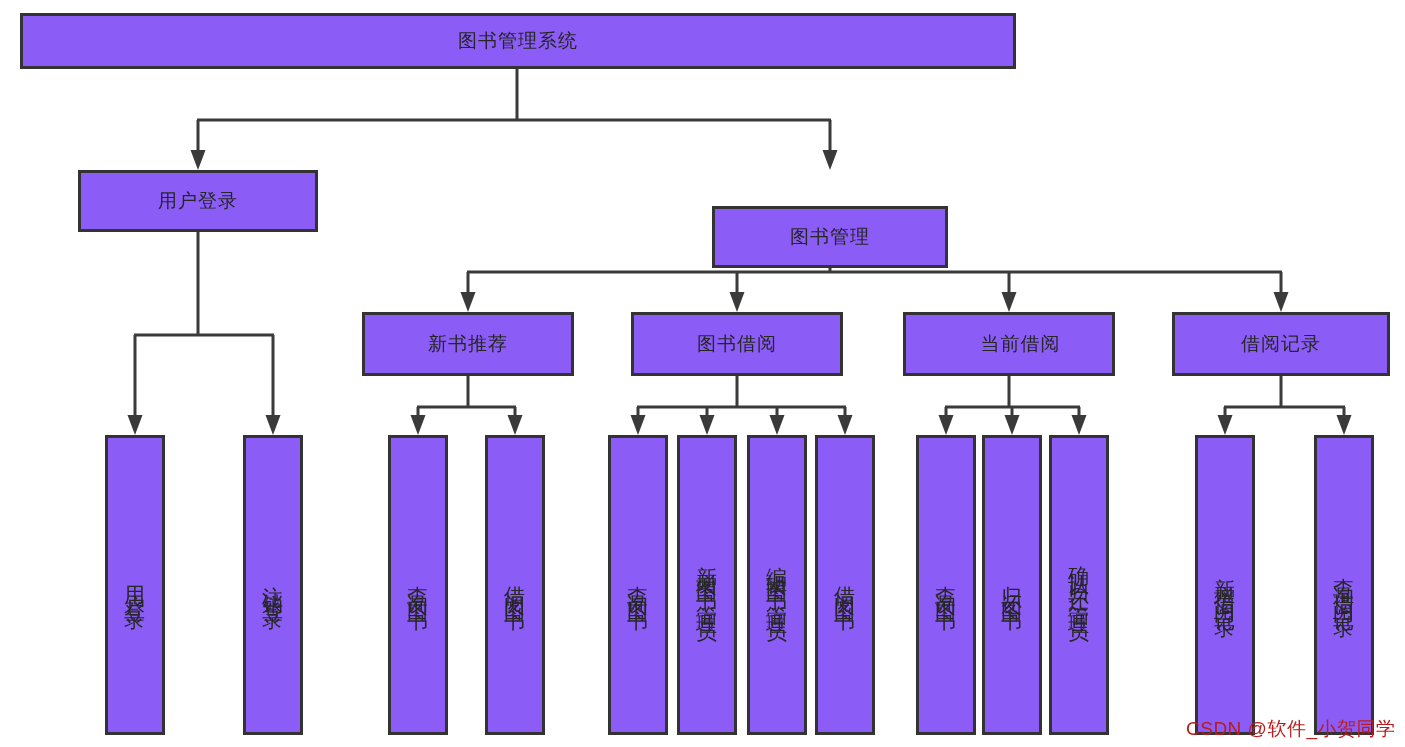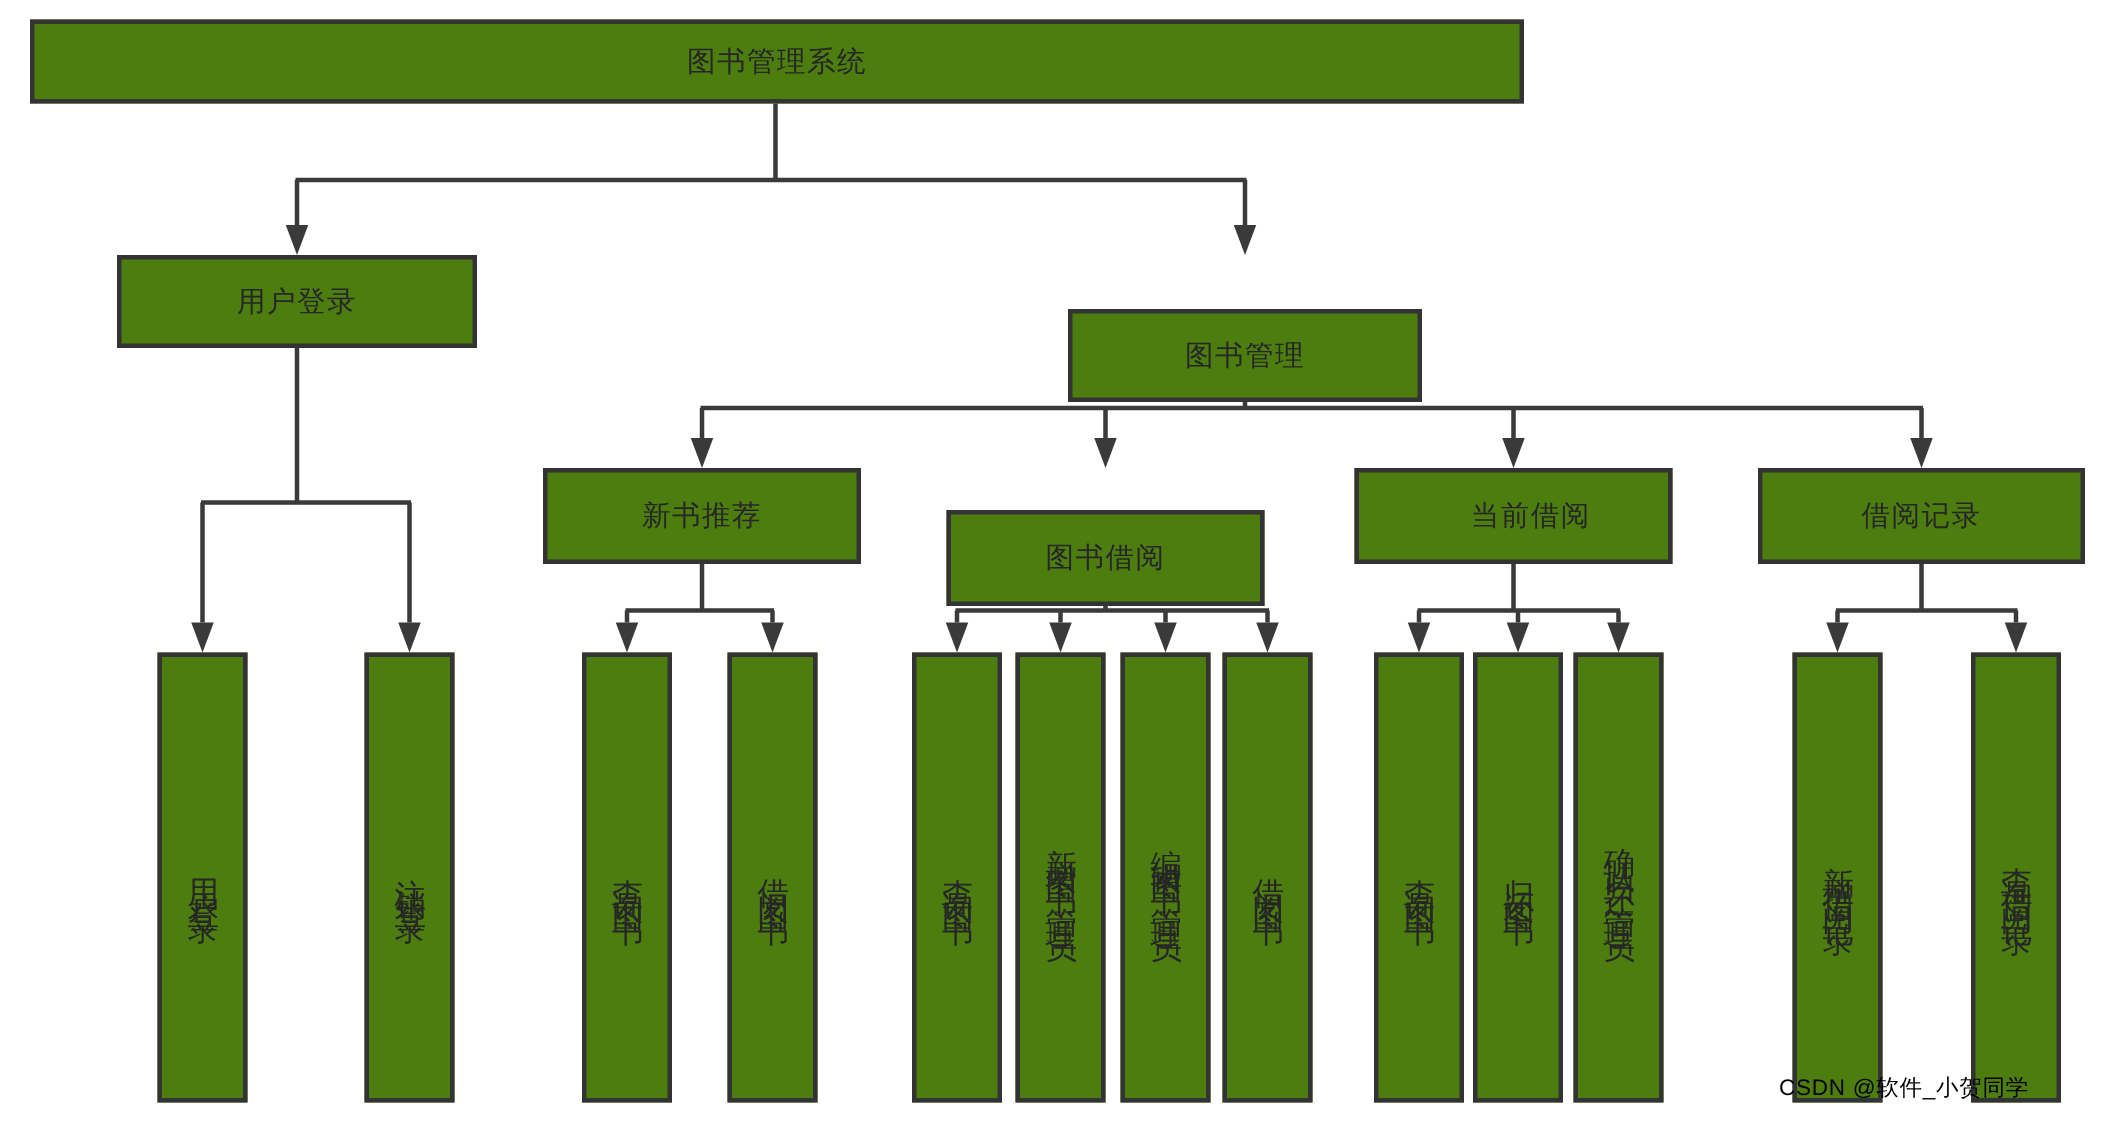--- a/index.html
+++ b/index.html
@@ -13,21 +13,21 @@
   }
   .connectors {
     position: absolute;
     left: 0; top: 0;
     z-index: 0;
   }
   .box {
     position: absolute;
     box-sizing: border-box;
     border: 3px solid #333333;
-    background: #4d7c0f;
+    background: #8b5cf6;
     color: #262626;
     display: flex;
     align-items: center;
     justify-content: center;
     z-index: 1;
   }
   .h-box {
     font-size: 19px;
     letter-spacing: 1px;
     white-space: nowrap;
@@ -37,22 +37,22 @@
     text-orientation: mixed;
     font-size: 21px;
     letter-spacing: 8px;
     line-height: 1;
     padding: 4px 0;
   }
   .watermark {
     position: absolute;
     left: 1186px;
     top: 716px;
-    font-size: 15px;
-    color: #000000;
+    font-size: 19px;
+    color: #b91c1c;
     letter-spacing: 0.5px;
     white-space: nowrap;
     z-index: 2;
   }
 </style>
 </head>
 <body>
 
 <div class="canvas">
 
@@ -112,21 +112,21 @@
       M1217.5 415 H1232.5 L1225 435 Z
       M1336.5 415 H1351.5 L1344 435 Z"></path>
   </svg>
 
   <div class="box h-box" style="left:20px; top:13px; width:996px; height:56px;">图书管理系统</div>
 
   <div class="box h-box" style="left:78px; top:170px; width:240px; height:62px;">用户登录</div>
   <div class="box h-box" style="left:712px; top:170px; width:236px; height:62px;margin-top:36px;">图书管理</div>
 
   <div class="box h-box" style="left:362px; top:312px; width:212px; height:64px;">新书推荐</div>
-  <div class="box h-box" style="left:631px; top:312px; width:212px; height:64px;margin-top:28px;">图书借阅</div>
+  <div class="box h-box" style="left:631px; top:312px; width:212px; height:64px;">图书借阅</div>
   <div class="box h-box" style="left:903px; top:312px; width:212px; height:64px;padding-left:23px;">当前借阅</div>
   <div class="box h-box" style="left:1172px; top:312px; width:218px; height:64px;">借阅记录</div>
 
   <div class="box v-box" style="left:105px; top:435px; width:60px; height:300px;">用户登录</div>
   <div class="box v-box" style="left:243px; top:435px; width:60px; height:300px;">注销登录</div>
 
   <div class="box v-box" style="left:388px; top:435px; width:60px; height:300px;">查询图书</div>
   <div class="box v-box" style="left:485px; top:435px; width:60px; height:300px;">借阅图书</div>
 
   <div class="box v-box" style="left:608px; top:435px; width:60px; height:300px;">查询图书</div>

